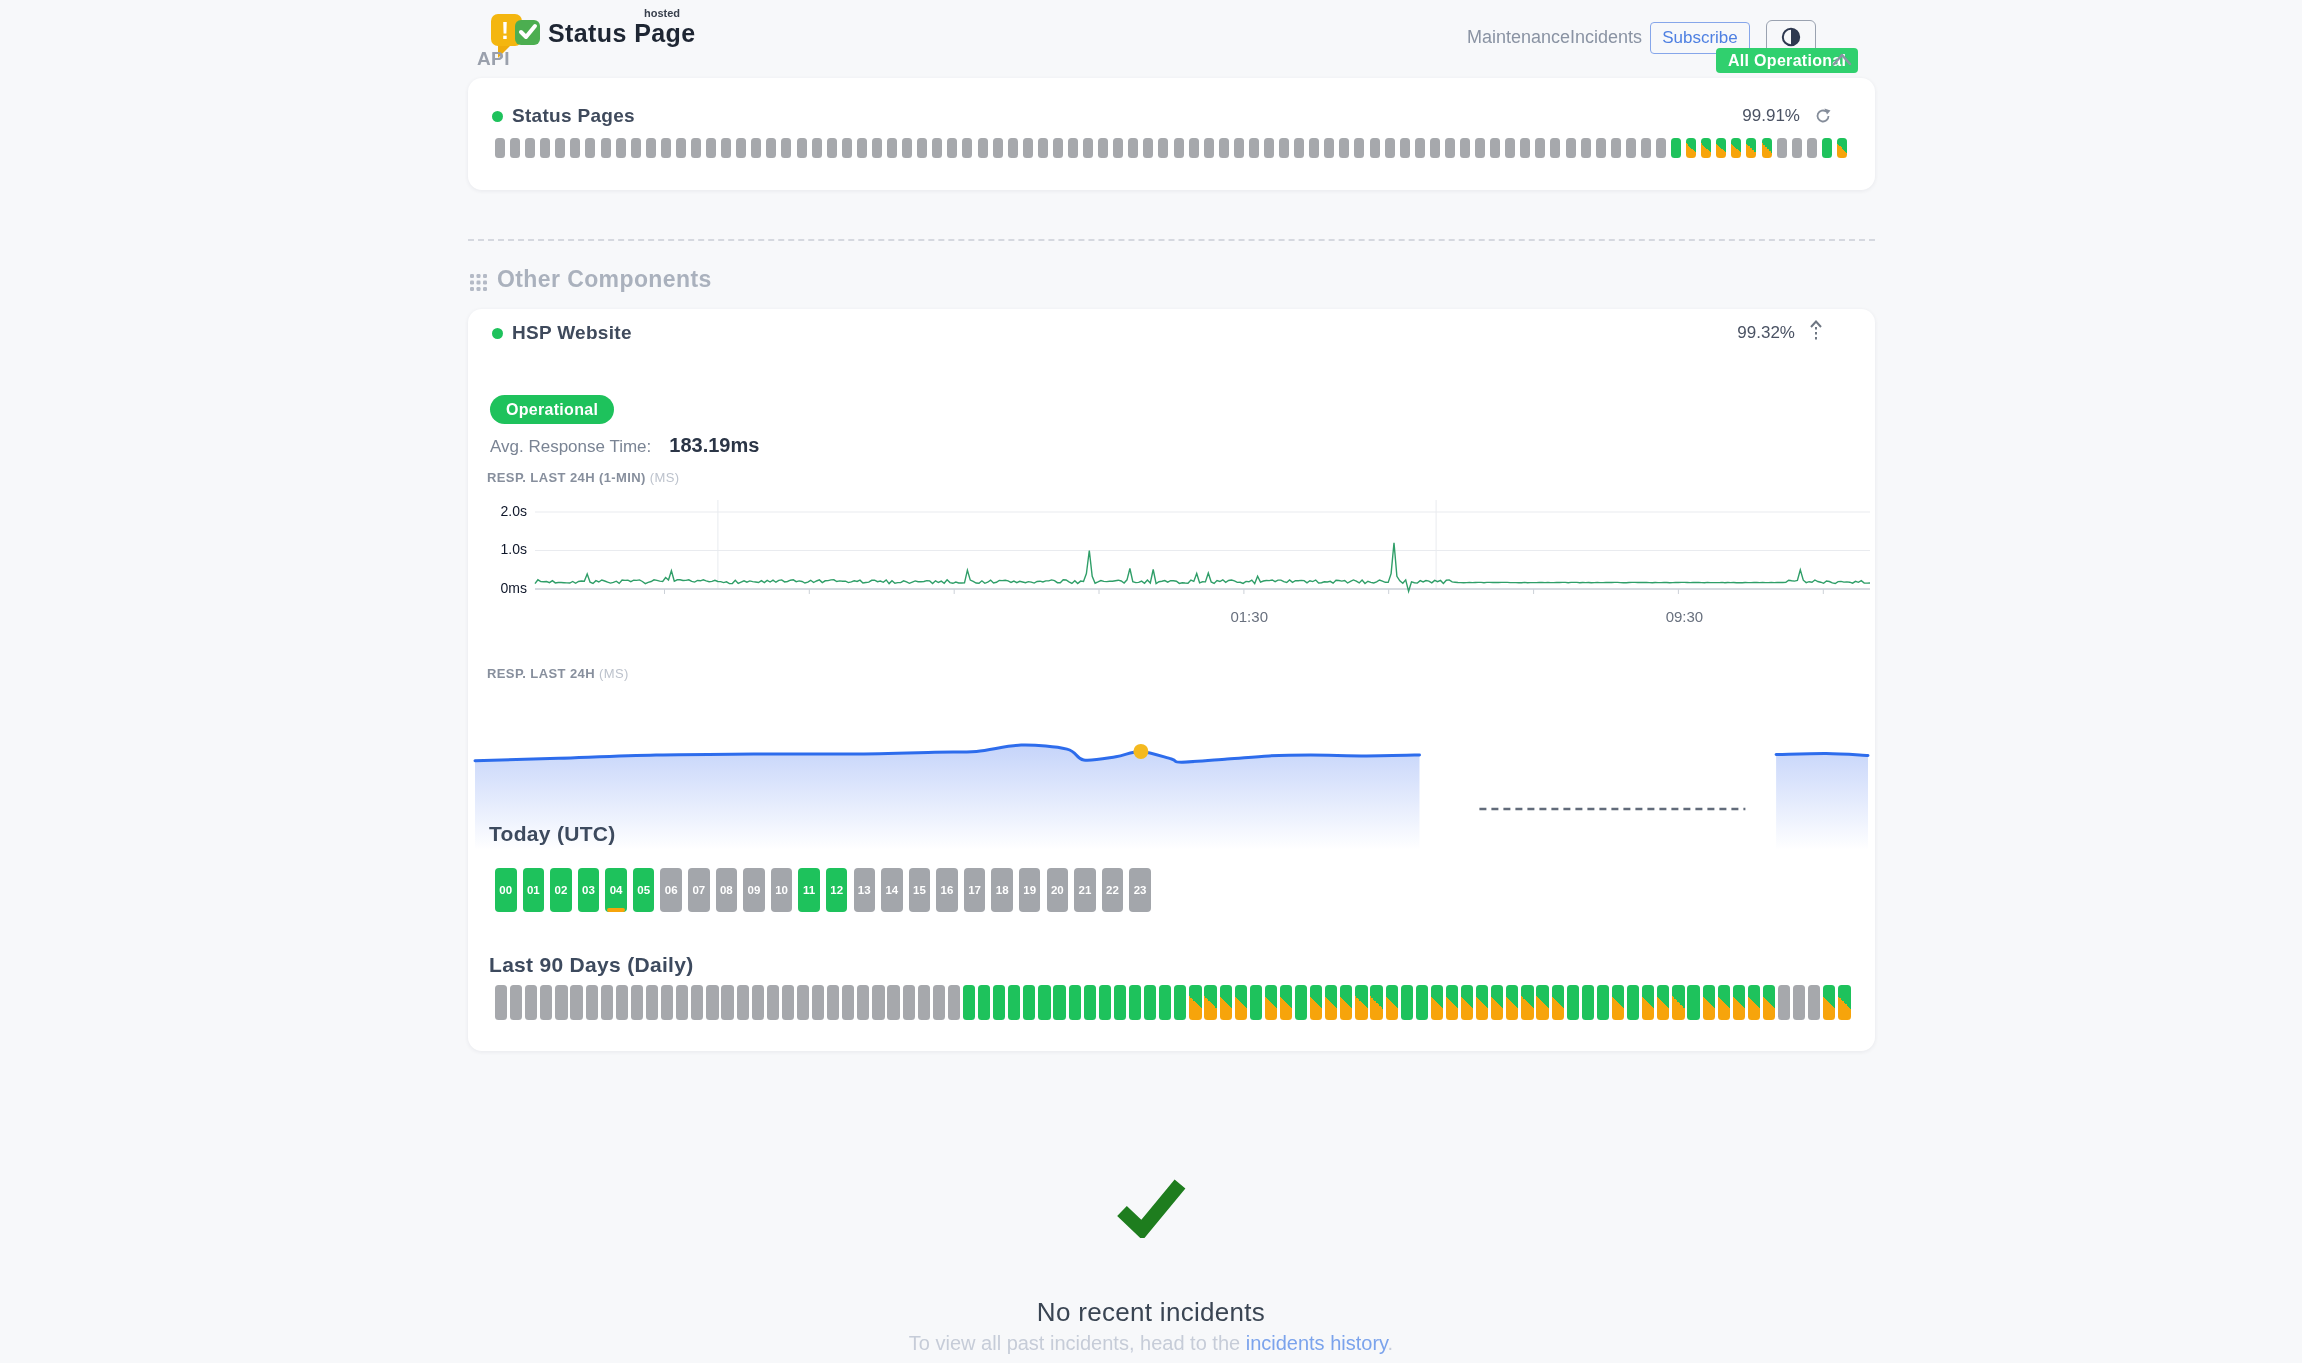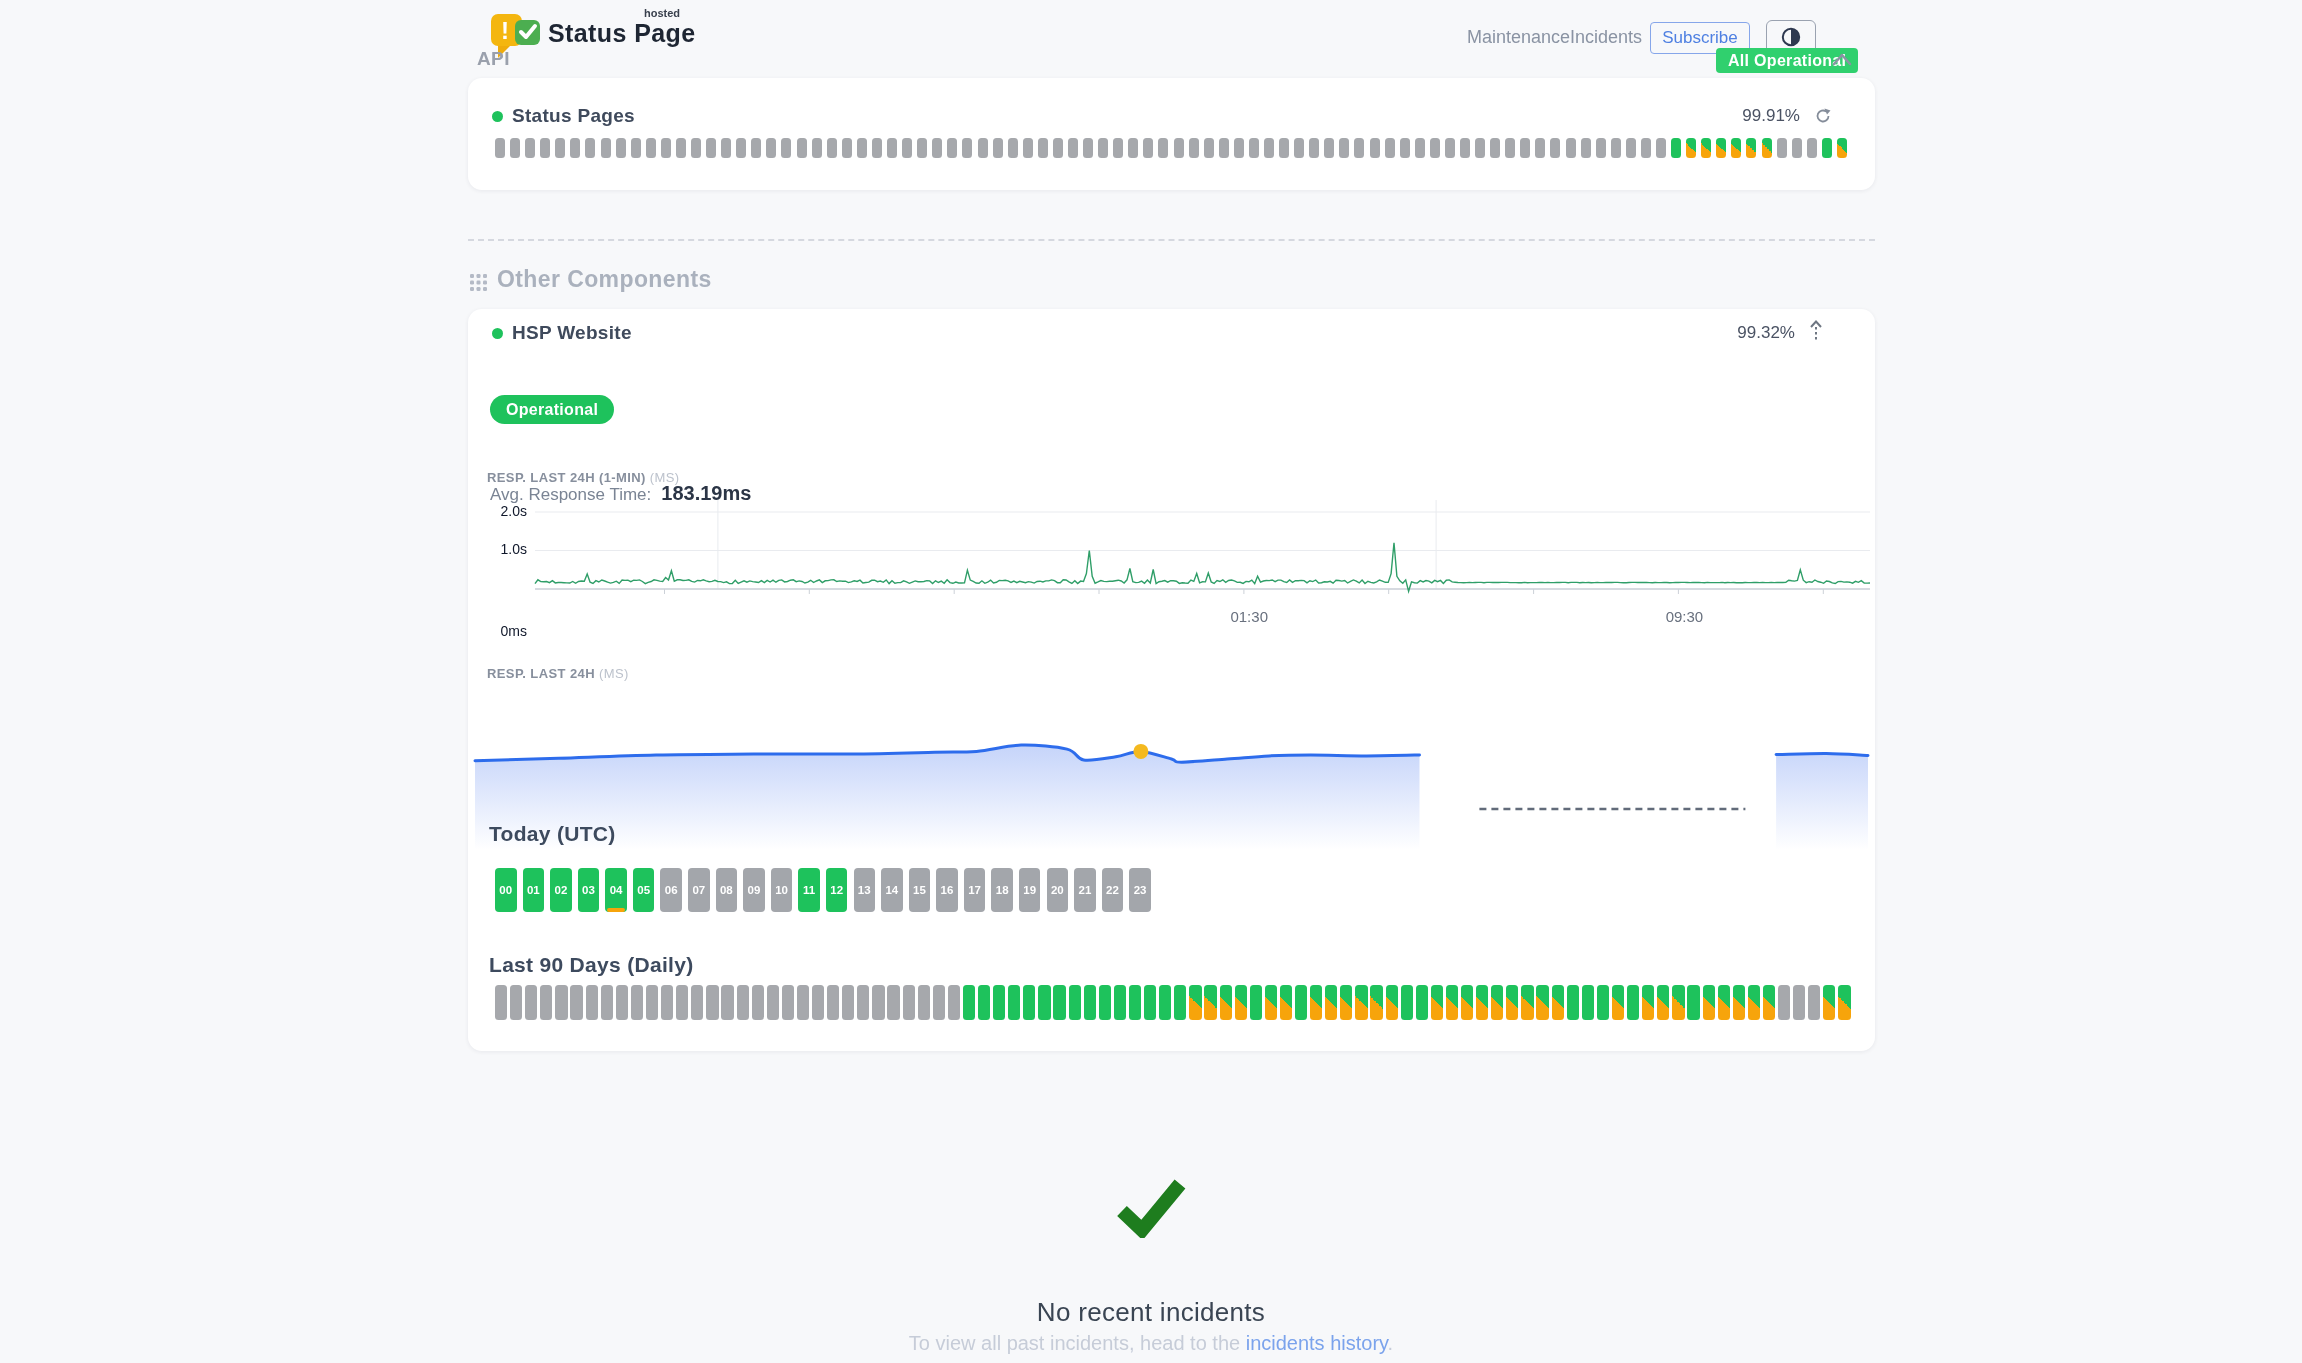--- a/index.html
+++ b/index.html
@@ -28,21 +28,21 @@
   .uptime-row{display:flex;justify-content:space-between;}
   .bar{border-radius:3.5px;}
   .row-sm .bar{width:10px;height:20px;}
   .row-lg .bar{width:12.2px;height:35px;}
   .b-up{background:#1ec25c;}
   .b-none{background:#a6a8ac;}
   .b-deg{background:linear-gradient(225deg,#1ec25c 50%,#f7a40b 50%);}
   .divider{border-top:2px dashed #d5d8df;height:0;}
   .pill{height:29px;padding:0 16px;background:#1ec25c;border-radius:15px;color:#fff;
     font-size:16px;font-weight:700;display:inline-flex;align-items:center;letter-spacing:.3px;}
-  .avg-line{display:flex;align-items:baseline;gap:10px;margin-top:48px;}
+  .avg-line{display:flex;align-items:baseline;gap:18px;}
   .avg-label{font-size:17px;color:#7a8494;}
   .avg-value{font-size:20px;font-weight:700;color:#2b3546;}
   .chart-label{font-size:13px;font-weight:600;color:#878f9d;letter-spacing:.4px;}
   .chart-label .unit{color:#bcc2cc;font-weight:400;}
   .ytick{width:45px;text-align:right;font-size:14px;color:#0f172a;}
   .xtick{position:absolute;width:60px;text-align:center;font-size:15px;color:#68707e;}
   .section-title{font-size:21px;font-weight:700;color:#3d4a5e;letter-spacing:.3px;}
   
   .hours-row{display:flex;justify-content:space-between;}
   .hour{position:relative;width:21.5px;height:44px;border-radius:4px;display:flex;
@@ -233,21 +233,21 @@
       <span class="avg-value">183.19ms</span>
     </div>
 
     <div class="abs chart-label" style="left:19px;top:161px;">
       <span>RESP. LAST 24H (1-MIN)</span>
       <span class="unit">(MS)</span>
     </div>
 
     <div class="abs ytick" style="left:14px;top:194px;">2.0s</div>
     <div class="abs ytick" style="left:14px;top:232px;">1.0s</div>
-    <div class="abs ytick" style="left:14px;top:271px;margin-top:43px;">0ms</div>
+    <div class="abs ytick" style="left:14px;top:271px;">0ms</div>
 
     <svg class="abs" id="chart1" style="left:65px;top:191px;" width="1340" height="112" viewBox="0 0 1340 112">
         <line x1="2" y1="12.0" x2="1337" y2="12.0" stroke="#e9ebef" stroke-width="1"></line>
         <line x1="2" y1="50.5" x2="1337" y2="50.5" stroke="#e9ebef" stroke-width="1"></line>
         <line x1="184.9" y1="0" x2="184.9" y2="89" stroke="#e9ebef" stroke-width="1"></line>
         <line x1="903.1" y1="0" x2="903.1" y2="89" stroke="#e9ebef" stroke-width="1"></line>
         <line x1="2" y1="89" x2="1337" y2="89" stroke="#c9ced6" stroke-width="1.5"></line>
         <line x1="131.5" y1="89" x2="131.5" y2="94" stroke="#ccd1d8" stroke-width="1"></line>
         <line x1="276.3" y1="89" x2="276.3" y2="94" stroke="#ccd1d8" stroke-width="1"></line>
         <line x1="421.2" y1="89" x2="421.2" y2="94" stroke="#ccd1d8" stroke-width="1"></line>

